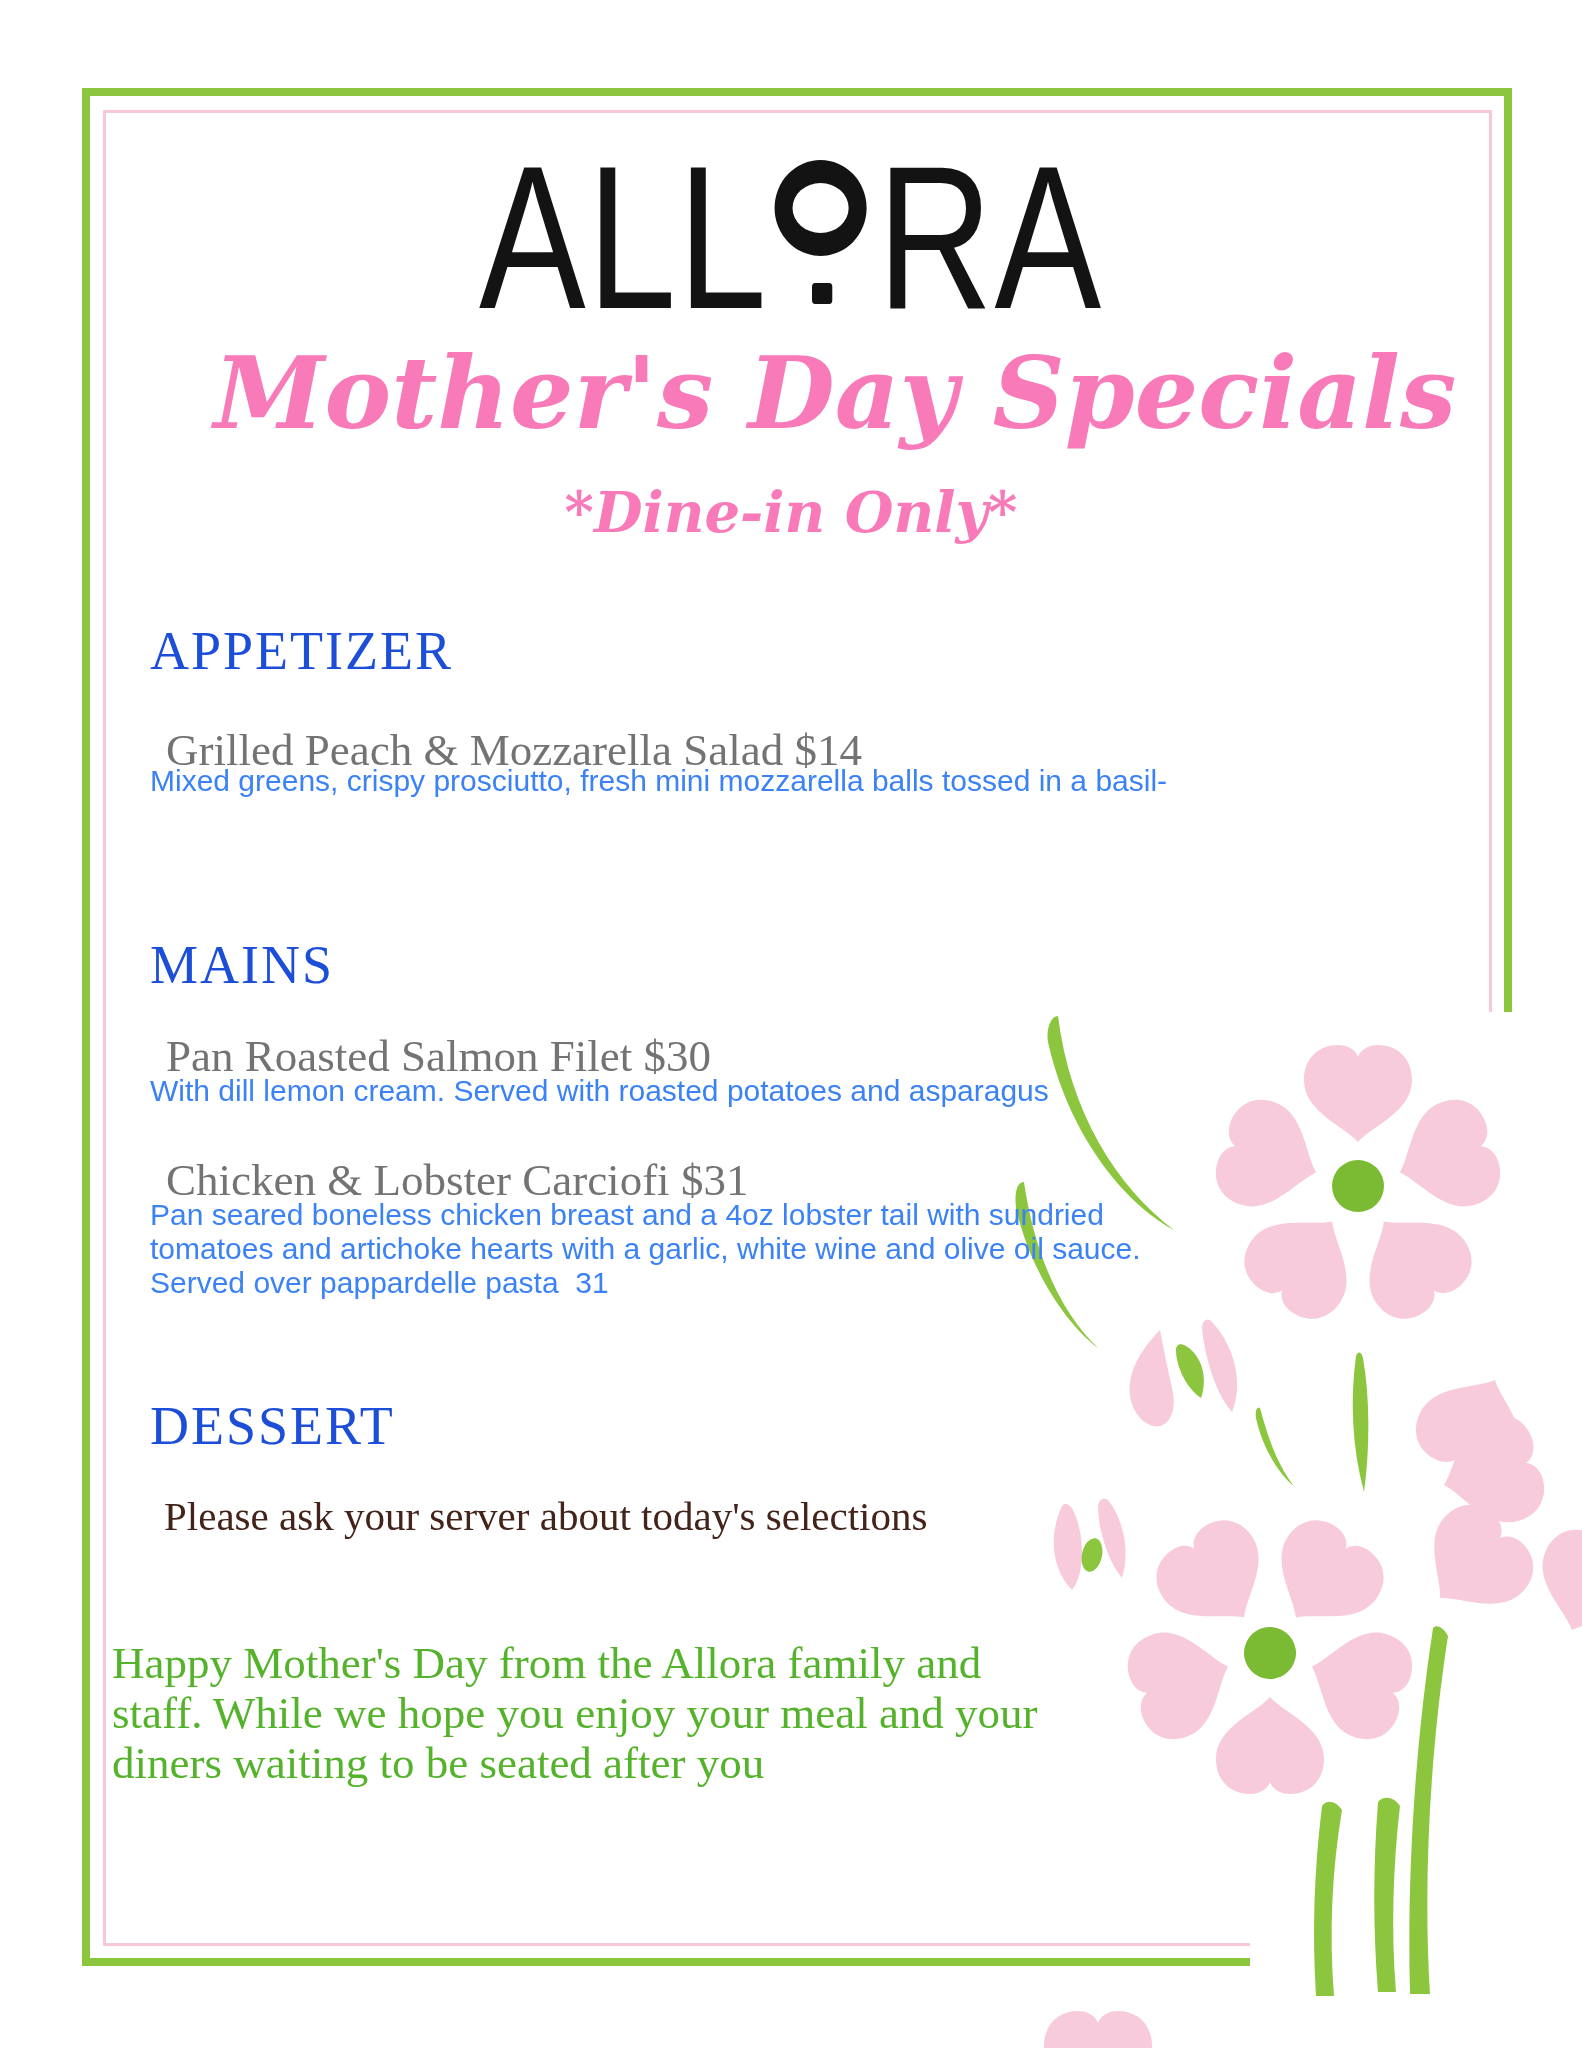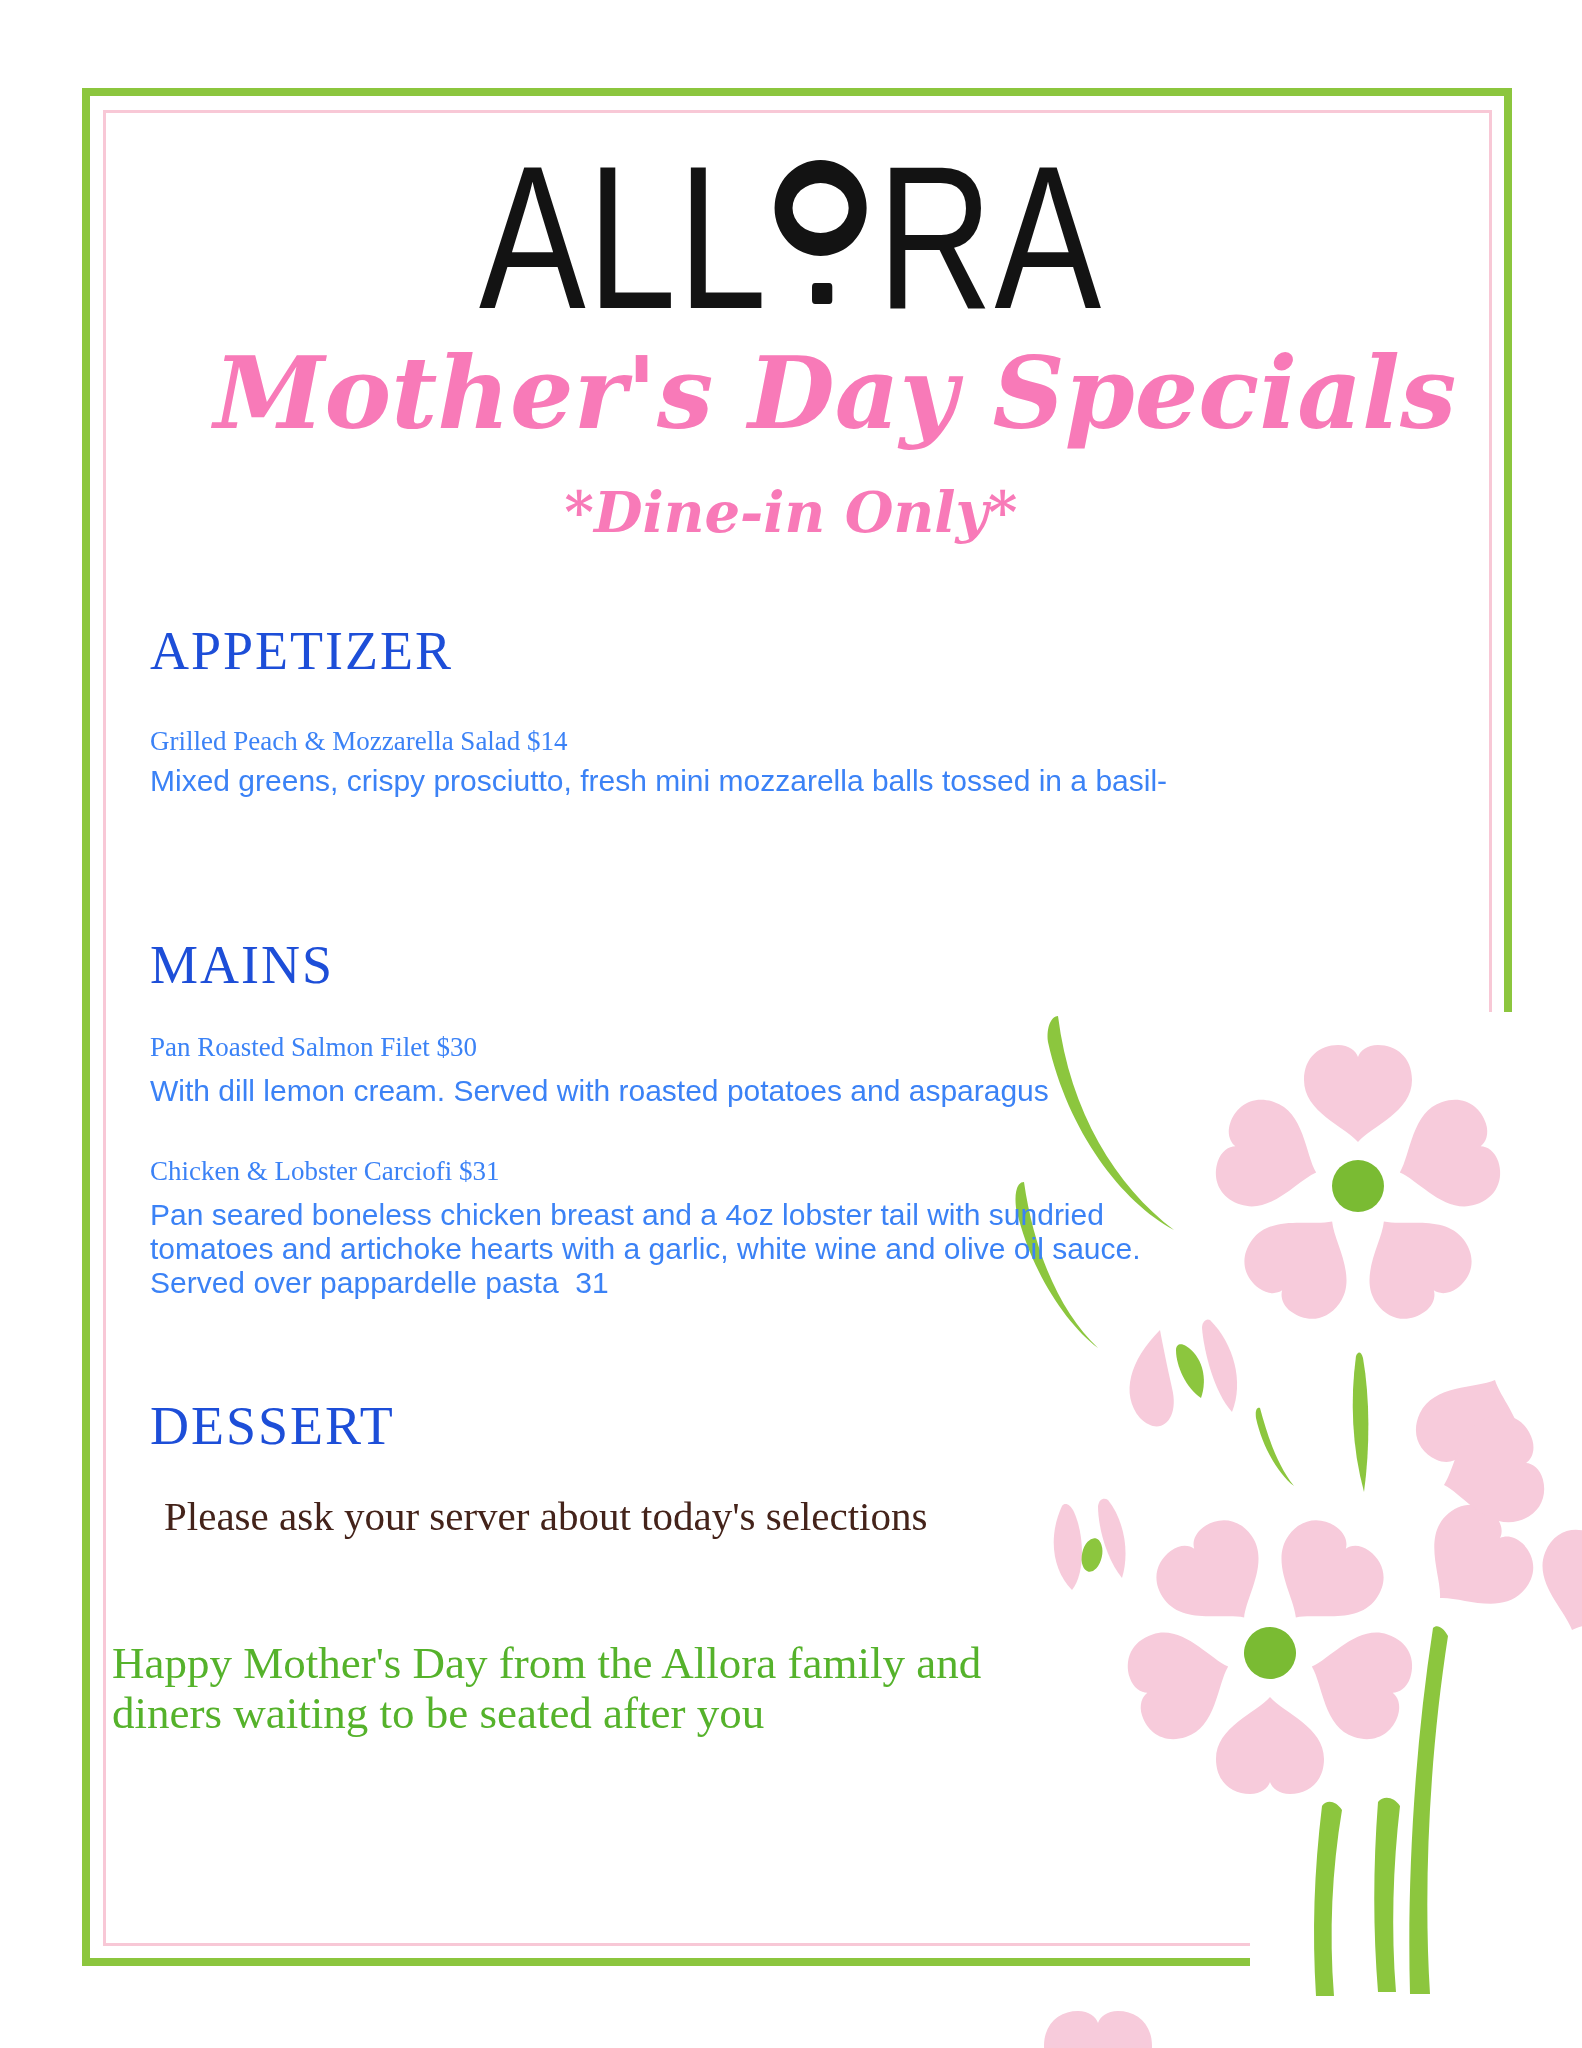--- a/index.html
+++ b/index.html
@@ -41,23 +41,23 @@
   }
   .script-title{top:338px;font-size:100px;line-height:1.1;margin-left:44px;}
   .script-sub{top:482px;font-size:56px;line-height:1.1;}
   
   .section-heading{
     position:absolute;left:150px;
     font-family:"Liberation Serif",serif;font-size:54px;line-height:1;
     color:#1d4ed8;letter-spacing:2px;white-space:nowrap;
   }
   .item-title{
-    position:absolute;left:150px;
-    font-family:"Liberation Serif",serif;font-size:27px;line-height:1;
-    color:#3b82f6;white-space:nowrap;
+    position:absolute;left:166px;
+    font-family:"Liberation Serif",serif;font-size:45px;line-height:1;
+    color:#737373;white-space:nowrap;
   }
   .item-desc{
     position:absolute;left:150px;
     font-family:"Liberation Sans",sans-serif;font-size:30px;line-height:34px;
     color:#3b82f6;
   }
   .item-desc div{white-space:pre-wrap;}
   .dessert-note{
     position:absolute;left:164px;top:1496px;
     font-family:"Liberation Serif",serif;font-size:41px;line-height:1;
@@ -155,14 +155,15 @@
   <div>Pan seared boneless chicken breast and a 4oz lobster tail with sundried</div>
   <div>tomatoes and artichoke hearts with a garlic, white wine and olive oil sauce.</div>
   <div>Served over pappardelle pasta  31</div>
 </div>
 
 <div class="section-heading" style="top:1399px">DESSERT</div>
 <div class="dessert-note">Please ask your server about today's selections</div>
 
 <div class="footer-msg">
   <div>Happy Mother's Day from the Allora family and</div>
+  <div>staff. While we hope you enjoy your meal and your</div>
   <div>diners waiting to be seated after you</div>
 </div>
 
 </body></html>

